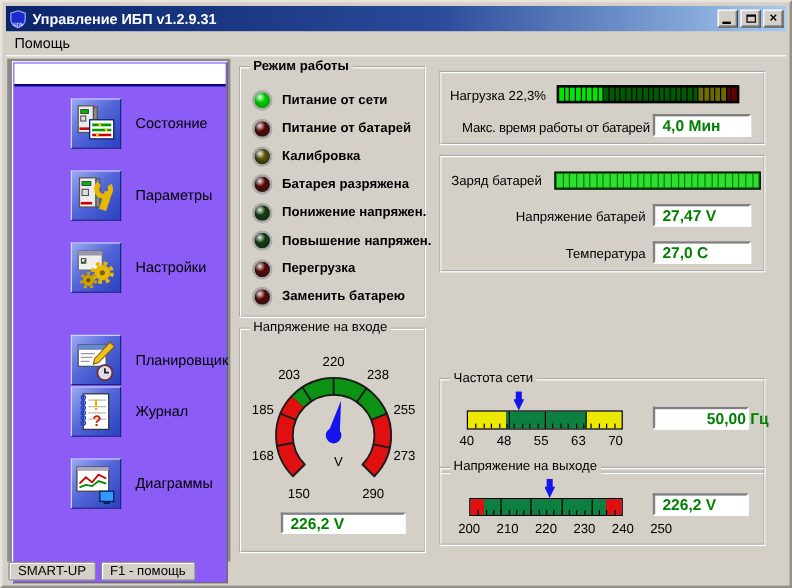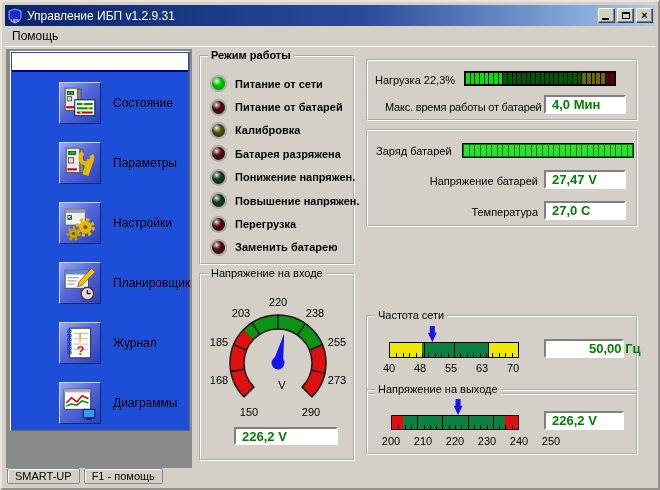--- a/index.html
+++ b/index.html
@@ -3,36 +3,36 @@
 <meta charset="utf-8">
 <style>
   html,body{margin:0;padding:0;background:#777;}
   *{box-sizing:border-box;font-family:"Liberation Sans","DejaVu Sans",sans-serif;}
   .window{position:relative;width:660px;height:490px;background:#d4d0c8;
     border:2px outset #e8e4dc;overflow:hidden;}
   
   .titlebar{position:absolute;left:3px;top:3px;right:3px;height:21px;
     background:linear-gradient(to right,#0a246a 0%,#2a4a9a 55%,#a6caf0 100%);
     display:flex;align-items:center;padding:0 2px;}
-  .title-text{color:#fff;font-weight:normal;font-size:12px;margin-left:4px;flex:1;
+  .title-text{color:#fff;font-weight:bold;font-size:12px;margin-left:4px;flex:1;
     white-space:nowrap;overflow:hidden;}
   .win-btn{width:17px;height:15px;background:#d4d0c8;border:1px solid;
     border-color:#fff #404040 #404040 #fff;box-shadow:inset -1px -1px 0 #808080;
     display:flex;align-items:center;justify-content:center;margin-left:2px;position:relative;}
   .glyph-min{position:absolute;left:3px;bottom:2px;width:7px;height:2px;background:#000;}
   .glyph-max{width:8px;height:7px;border:1px solid #000;border-top:2px solid #000;}
   .glyph-close{font-size:11px;font-weight:bold;line-height:1;color:#000;}
   
   .menubar{position:absolute;left:3px;top:24px;right:3px;height:20px;display:flex;align-items:center;}
   .menu-item{padding:2px 7px;font-size:12px;color:#000;}
   
   .client{position:absolute;left:3px;top:44px;right:3px;bottom:23px;background:#d4d0c8;
     border-top:1px solid #fff;}
   .left-region{position:absolute;left:1px;top:2px;width:186px;height:419px;background:#8a8a8a;}
-  .sidebar-panel{position:absolute;left:4px;top:2px;width:180px;height:380px;background:#1d4ed8;
+  .sidebar-panel{position:absolute;left:4px;top:2px;width:180px;height:435px;background:#8b5cf6;
     border:1px solid;border-color:#fff #6a6a6a #6a6a6a #fff;}
   .sidebar-header{position:absolute;left:1px;top:1px;right:1px;height:17px;background:#fff;}
   .sidebar-header-line{position:absolute;left:1px;top:18px;right:1px;height:2px;background:#000080;}
   .nav-button{position:absolute;left:0;width:100%;height:50px;display:flex;align-items:center;cursor:pointer;}
   .icon-tile{width:42px;height:42px;margin-left:48px;flex:none;
     background:linear-gradient(135deg,#9aaaf0 0%,#5468d8 45%,#2840c0 100%);
     border:1px solid;border-color:#ccd4f8 #16247e #16247e #ccd4f8;
     display:flex;align-items:center;justify-content:center;}
   .nav-label{margin-left:12px;font-size:12px;color:#000;}
   
@@ -149,21 +149,21 @@
               <circle cx="22" cy="21" r="7.5" fill="none" stroke="#e8b800" stroke-width="3" stroke-dasharray="3 3"></circle>
               <circle cx="22" cy="21" r="2" fill="#7a5c00"></circle>
               <circle cx="11" cy="27" r="4.4" fill="#caa000"></circle>
               <circle cx="11" cy="27" r="5.6" fill="none" stroke="#caa000" stroke-width="2.4" stroke-dasharray="2.4 2.6"></circle>
               <circle cx="11" cy="27" r="1.6" fill="#6a5000"></circle>
             </svg>
           </span>
           <span class="nav-label">Настройки</span>
         </div>
 
-        <div class="nav-button" style="top:206px;text-align:right;">
+        <div class="nav-button" style="top:223px;text-align:right;">
           <span class="icon-tile">
             <svg width="36" height="36" viewBox="0 0 34 34">
               <rect x="3" y="5" width="22" height="17" fill="#fff" stroke="#456"></rect>
               <rect x="3" y="5" width="22" height="4" fill="#6688cc"></rect>
               <line x1="5" y1="12" x2="16" y2="12" stroke="#99a"></line>
               <line x1="5" y1="15" x2="14" y2="15" stroke="#99a"></line>
               <line x1="5" y1="18" x2="12" y2="18" stroke="#99a"></line>
               <path d="M28 3 L31.5 6.5 L19 19 L14.8 20.4 L16 16 Z" fill="#f0c020" stroke="#7a5c00" stroke-width="0.8"></path>
               <circle cx="24" cy="27" r="6" fill="#e0dde8" stroke="#663344" stroke-width="1.6"></circle>
               <path d="M24 23.5 V27 H27.2" stroke="#222" stroke-width="1.4" fill="none"></path>

